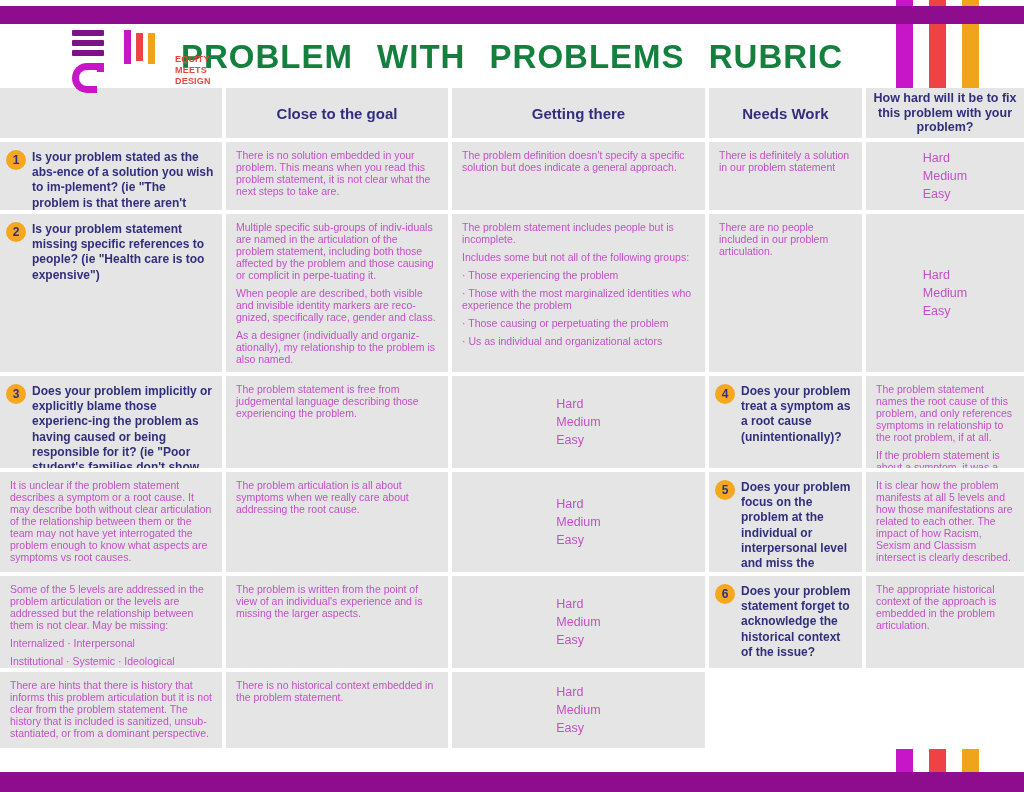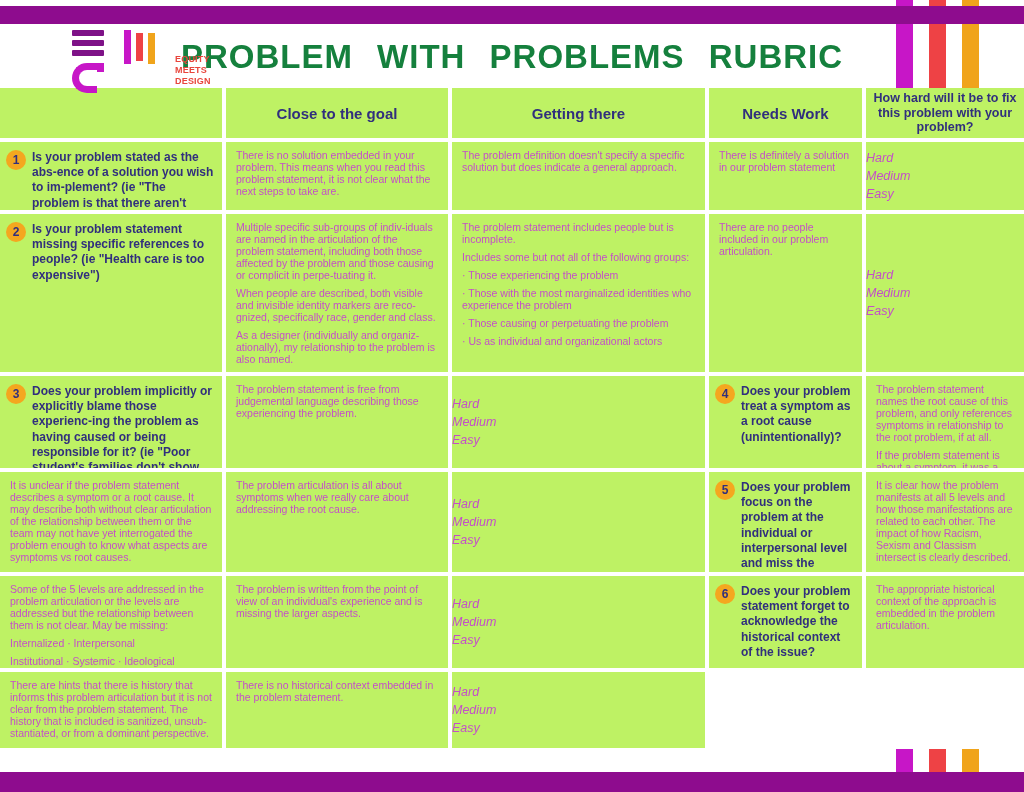--- a/index.html
+++ b/index.html
@@ -34,33 +34,33 @@
 
   
   .title{position:absolute;left:0;right:0;top:38px;margin:0;text-align:center;
          color:#15803d;font-size:33px;font-weight:bold;letter-spacing:1px;word-spacing:14px;z-index:1;}
 
   
   .table{position:absolute;left:0;top:88px;width:1024px;display:grid;
          grid-template-columns:222px 222px 253px 153px 158px;
          grid-template-rows:50px 68px 158px 92px 100px 92px 76px;
          gap:4px;}
-  .cell{background:#bef264;overflow:hidden;box-sizing:border-box;}
+  .cell{background:#e5e5e5;overflow:hidden;box-sizing:border-box;}
   .hcell{display:flex;align-items:center;justify-content:center;text-align:center;
          color:#312F7D;font-weight:bold;font-size:15px;}
   .hcell.small{font-size:12.5px;line-height:1.15;padding:0 6px;}
   .question-cell{display:flex;gap:6px;padding:8px 8px 6px 6px;}
   .badge{flex-shrink:0;width:20px;height:20px;border-radius:50%;background:#F4A71F;
          display:flex;align-items:center;justify-content:center;
          color:#312F7D;font-weight:bold;font-size:12px;}
   .qtext{color:#312F7D;font-weight:bold;font-size:12px;line-height:1.27;}
   .body-cell{padding:8px 10px 22px 10px;}
   .body-cell p{margin:0 0 6px 0;color:#C44FC8;font-size:10.5px;line-height:1.14;}
   .body-cell p:last-child{margin-bottom:0;}
-  .diff-cell{display:flex;align-items:center;justify-content:flex-start;font-style:italic;}
+  .diff-cell{display:flex;align-items:center;justify-content:center;}
   .diff-inner{text-align:left;}
   .diff-line{color:#C44FC8;font-size:12.5px;line-height:1.45;}
 </style>
 </head>
 <body>
 
 <div class="stripe top s-magenta sx1"></div>
 <div class="stripe top s-red sx2"></div>
 <div class="stripe top s-orange sx3"></div>
 <div class="top-bar"></div>

